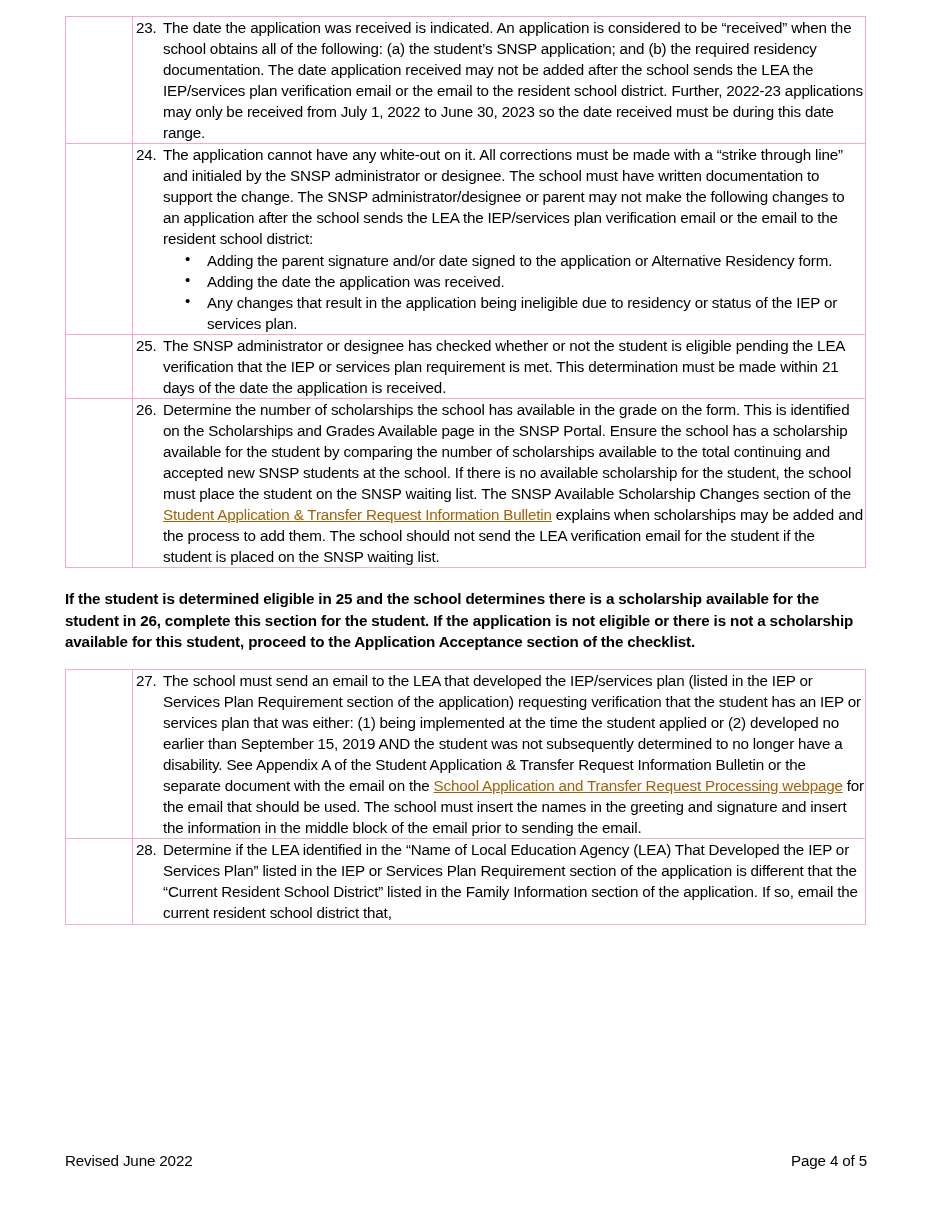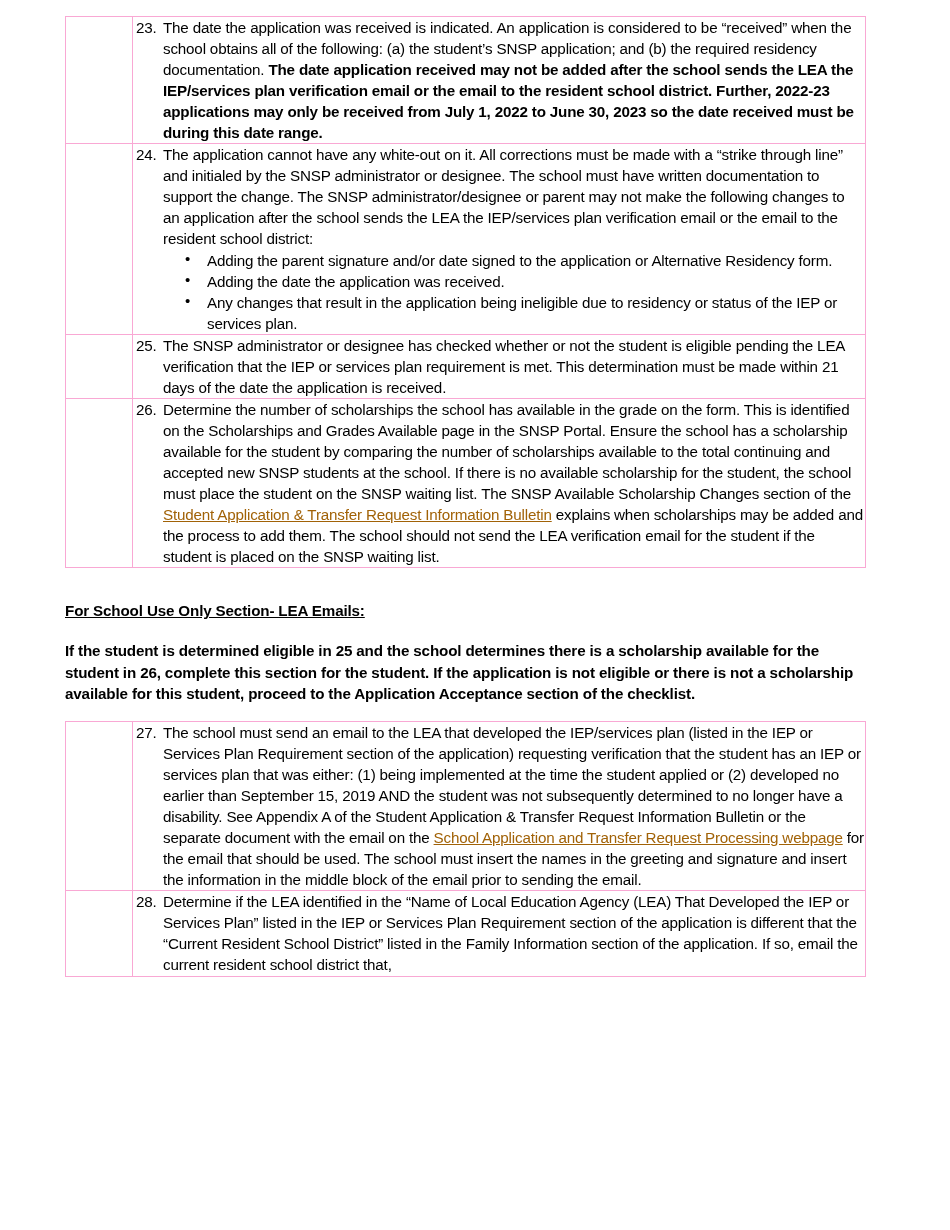--- a/index.html
+++ b/index.html
@@ -86,21 +86,21 @@
   .item-body {
     flex: 1 1 auto;
     font-size: 15.2px;
     line-height: 1.385;
     letter-spacing: -0.18px;
     text-align: left;
   }
   .item-body p {
     margin: 0;
   }
-  .item-body b { font-weight: bold; }
+  .item-body b { font-weight: normal; }
 
   a.doclink {
     color: #a16207;
     text-decoration: underline;
   }
 
   ul.sub-bullets {
     list-style: none;
     margin: 0;
     padding: 0 0 0 52px;
@@ -189,23 +189,20 @@
               <div class="item-num">26.</div>
               <div class="item-body">
                 <p><span>Determine the number of scholarships the school has available in the grade on the form.  This is identified on the Scholarships and Grades Available page in the SNSP Portal.  Ensure the school has a scholarship available for the student by comparing the number of scholarships available to the total continuing and accepted new SNSP students at the school.  If there is no available scholarship for the student, the school must place the student on the SNSP waiting list.  The SNSP Available Scholarship Changes section of the </span><a class="doclink" href="#">Student Application &amp; Transfer Request Information Bulletin</a><span> explains when scholarships may be added and the process to add them.  The school should not send the LEA verification email for the student if the student is placed on the SNSP waiting list.</span></p>
               </div>
             </div>
           </td>
         </tr>
       </tbody>
     </table>
 
-    <div class="heading-2-wrap">
-      <div class="section-heading">For School Use Only Section- LEA Emails:</div>
-    </div>
 
     <div class="intro-paragraph">If the student is determined eligible in 25 and the school determines there is a scholarship available for the student in 26, complete this section for the student.  If the application is not eligible or there is not a scholarship available for this student, proceed to the Application Acceptance section of the checklist.</div>
 
     <table class="checklist">
       <tbody>
         <tr>
           <td class="check-col"></td>
           <td class="item-col">
             <div class="item-row">
               <div class="item-num">27.</div>
@@ -225,13 +222,17 @@
                 <p>Determine if the LEA identified in the “Name of Local Education Agency (LEA) That Developed the IEP or Services Plan” listed in the IEP or Services Plan Requirement section of the application is different that the “Current Resident School District” listed in the Family Information section of the application. If so, email the current resident school district that,</p>
               </div>
             </div>
           </td>
         </tr>
       </tbody>
     </table>
 
   </div>
 
+  <div class="footer">
+    <span>Revised June 2022</span>
+    <span>Page 4 of 5</span>
+  </div>
 </div>
 
 </body></html>

